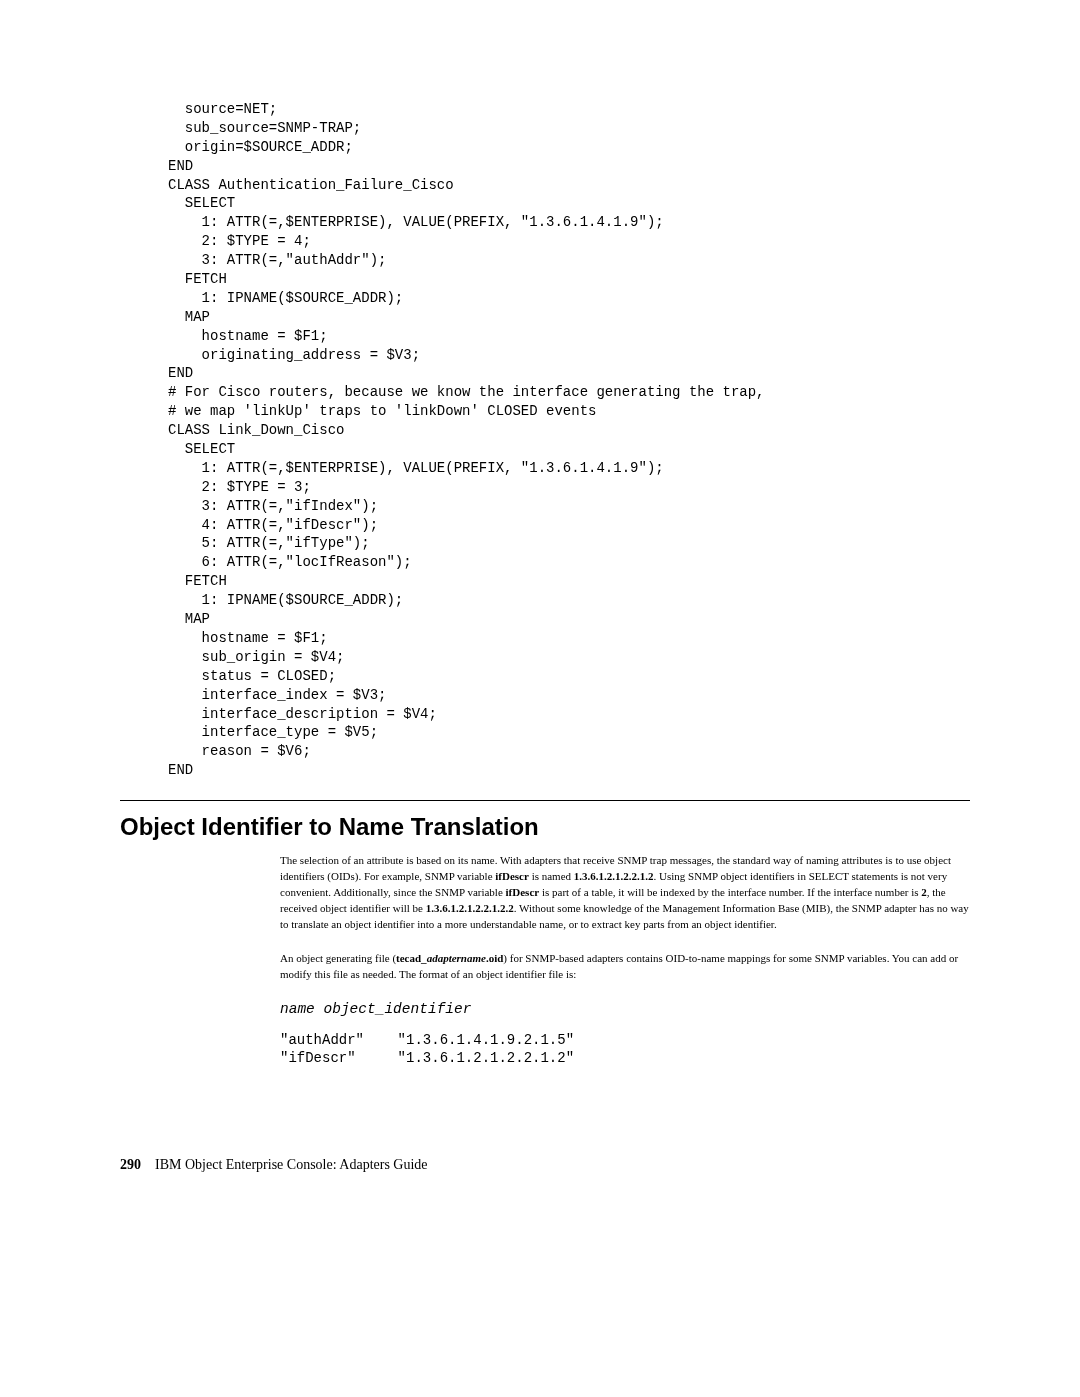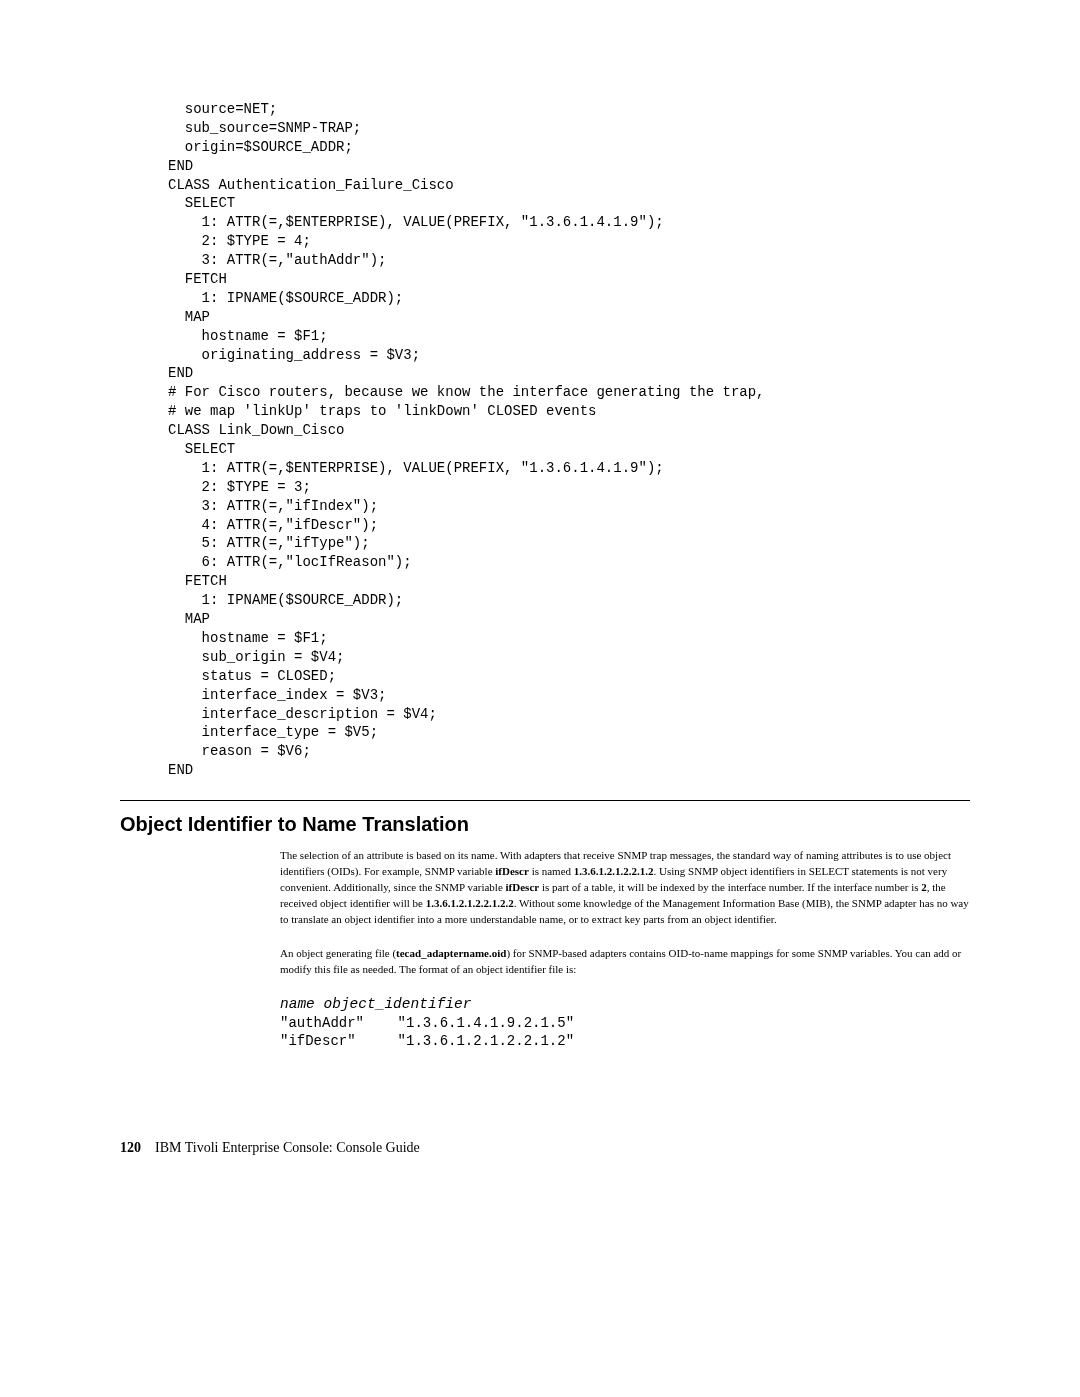--- a/index.html
+++ b/index.html
@@ -21,38 +21,38 @@
       white-space: pre;
       margin-left: 48px;
       margin-bottom: 20px;
     }
     .hr {
       border-top: 1px solid #000;
       margin: 10px 0 12px 0;
     }
     .section-title {
       font-family: Arial, Helvetica, sans-serif;
-      font-size: 20px;
+      font-size: 24px;
       font-weight: bold;
       margin: 0 0 12px 0;
     }
     .body-text {
       margin-left: 160px;
       font-size: 11px;
       line-height: 1.45;
       margin-bottom: 18px;
     }
     .body-text .bold { font-weight: bold; }
-    .body-text .bold-italic { font-weight: bold; }
+    .body-text .bold-italic { font-weight: bold; font-style: italic; }
     .italic-mono {
       font-family: 'Courier New', monospace;
       font-style: italic;
       font-size: 14.5px;
       margin-left: 160px;
-      margin-bottom: 2px;
+      margin-bottom: 14px;
     }
     .example-code {
       font-family: 'Courier New', monospace;
       font-size: 14px;
       white-space: pre;
       margin-left: 160px;
       line-height: 1.3;
     }
     .footer {
       margin-top: 90px;
@@ -117,15 +117,15 @@
     <span>An object generating file (</span><span class="bold">tecad_</span><span class="bold-italic">adaptername</span><span class="bold">.oid</span><span>) for SNMP-based adapters contains OID-to-name mappings for some SNMP variables. You can add or modify this file as needed. The format of an object identifier file is:</span>
   </p>
 
   <div class="italic-mono">name object_identifier</div>
 
 
   <div class="example-code">"authAddr"    "1.3.6.1.4.1.9.2.1.5"
 "ifDescr"     "1.3.6.1.2.1.2.2.1.2"</div>
 
   <div class="footer">
-    <span class="pagenum">120</span><span>IBM Tivoli Enterprise Console: Console Guide</span>
+    <span class="pagenum">290</span><span>IBM Object Enterprise Console: Adapters Guide</span>
   </div>
 </div>
 
 </body></html>

